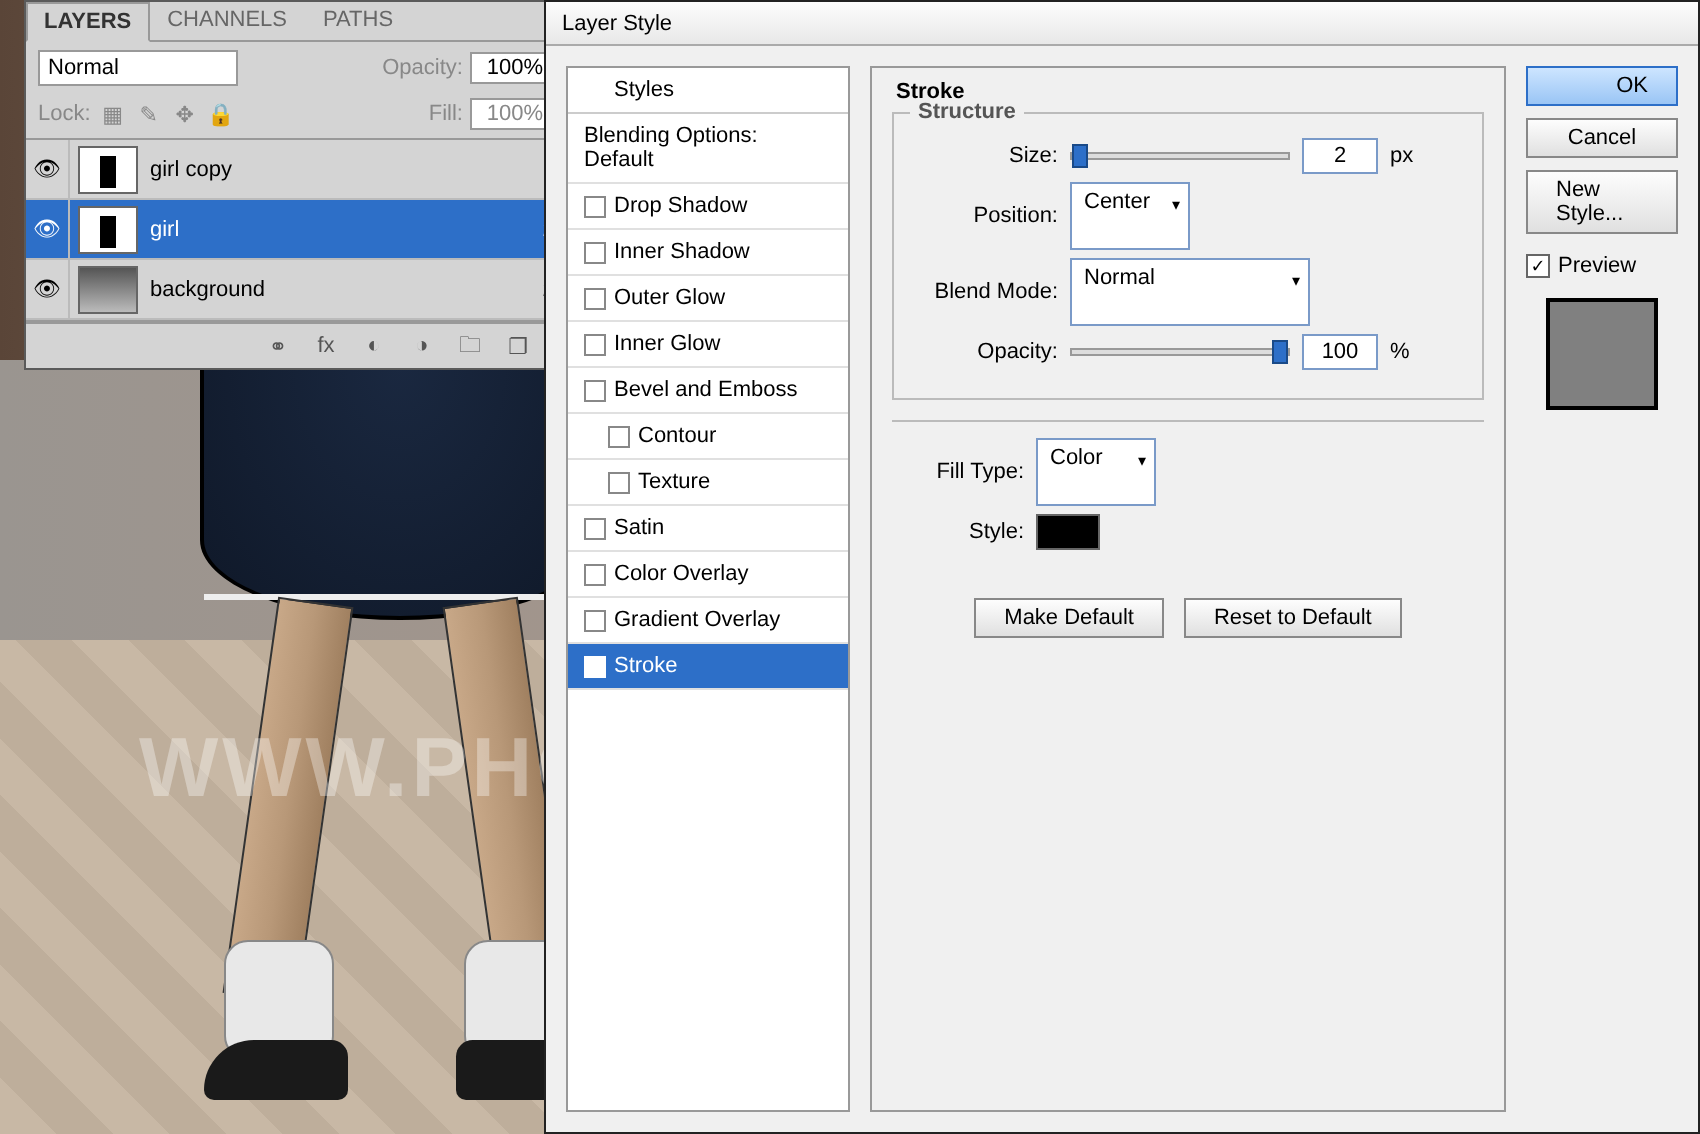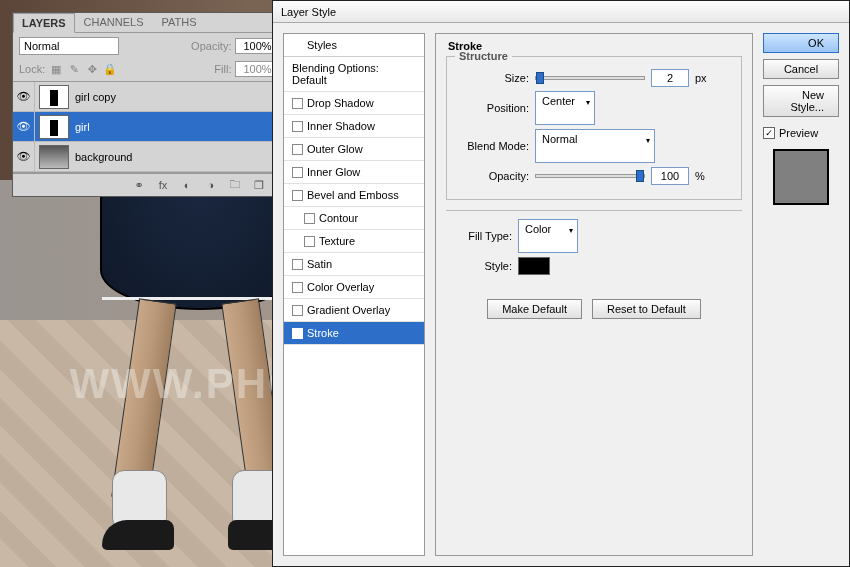--- a/index.html
+++ b/index.html
@@ -17,21 +17,21 @@
 .skirt::before { content: ''; position: absolute; bottom: 8px; left: 0; right: 0; height: 3px; background: #eee; }
 .tie { position: absolute; top: 0; left: 120px; width: 20px; height: 50px; background: #d02020; }
 .leg-l { position: absolute; top: 120px; left: 55px; width: 38px; height: 200px; background: linear-gradient(90deg, #c8a888 0%, #b89878 50%, #a08060 100%); transform: rotate(8deg); border: 1px solid #333; }
 .leg-r { position: absolute; top: 120px; left: 165px; width: 38px; height: 200px; background: linear-gradient(90deg, #c8a888 0%, #b89878 50%, #a08060 100%); transform: rotate(-8deg); border: 1px solid #333; }
 .sock-l { position: absolute; top: 290px; left: 42px; width: 55px; height: 60px; background: #e8e8e8; border-radius: 12px; border: 1px solid #888; }
 .sock-r { position: absolute; top: 290px; left: 162px; width: 55px; height: 60px; background: #e8e8e8; border-radius: 12px; border: 1px solid #888; }
 .shoe-l { position: absolute; top: 340px; left: 32px; width: 72px; height: 30px; background: #1a1a1a; border-radius: 30px 10px 6px 6px; }
 .shoe-r { position: absolute; top: 340px; left: 158px; width: 72px; height: 30px; background: #1a1a1a; border-radius: 10px 30px 6px 6px; }
 
 
-.layers-panel { position: absolute; top: 12px; left: 12px; width: 284px; background: #d4d4d4; border: 1px solid #5a5a5a; }
+.layers-panel { position: absolute; top: 0; left: 12px; width: 284px; background: #d4d4d4; border: 1px solid #5a5a5a; }
 .lp-tabs { display: flex; background: #d4d4d4; border-bottom: 1px solid #999; height: 20px; align-items: flex-end; }
 .lp-tab { padding: 3px 8px; color: #666; border: 1px solid transparent; cursor: pointer; }
 .lp-tab.active { background: #d4d4d4; border: 1px solid #999; border-bottom: 1px solid #d4d4d4; font-weight: bold; color: #333; margin-bottom: -1px; }
 .lp-menu { margin-left: auto; padding: 3px 6px; color: #666; cursor: pointer; }
 .lp-row1 { display: flex; padding: 4px 6px; gap: 4px; align-items: center; }
 .lp-blend { width: 100px; height: 18px; border: 1px solid #999; background: #fff; padding: 0 4px; line-height: 16px; }
 .lp-opacity { margin-left: auto; color: #888; }
 .lp-opval { width: 44px; height: 16px; border: 1px solid #999; background: #fff; text-align: center; line-height: 14px; display: inline-block; }
 .lp-row2 { display: flex; padding: 2px 6px 4px; gap: 4px; align-items: center; color: #888; }
 .lp-icon { width: 14px; height: 14px; display: inline-flex; align-items: center; justify-content: center; color: #888; }
@@ -244,21 +244,21 @@
       </div>
       <div class="dlg-btns">
         <div class="btn">Make Default</div>
         <div class="btn">Reset to Default</div>
       </div>
     </div>
 
     <div class="dlg-right">
       <div class="btn btn-primary" style="text-align:right">OK</div>
       <div class="btn" style="text-align:center">Cancel</div>
-      <div class="btn" style="text-align:right">New Style...</div>
+      <div class="btn" style="text-align:left">New Style...</div>
       <div class="preview-check">
         <span class="chk">✓</span>
         <span>Preview</span>
       </div>
       <div class="preview-box"></div>
     </div>
   </div>
 </div>
 
 </body></html>

